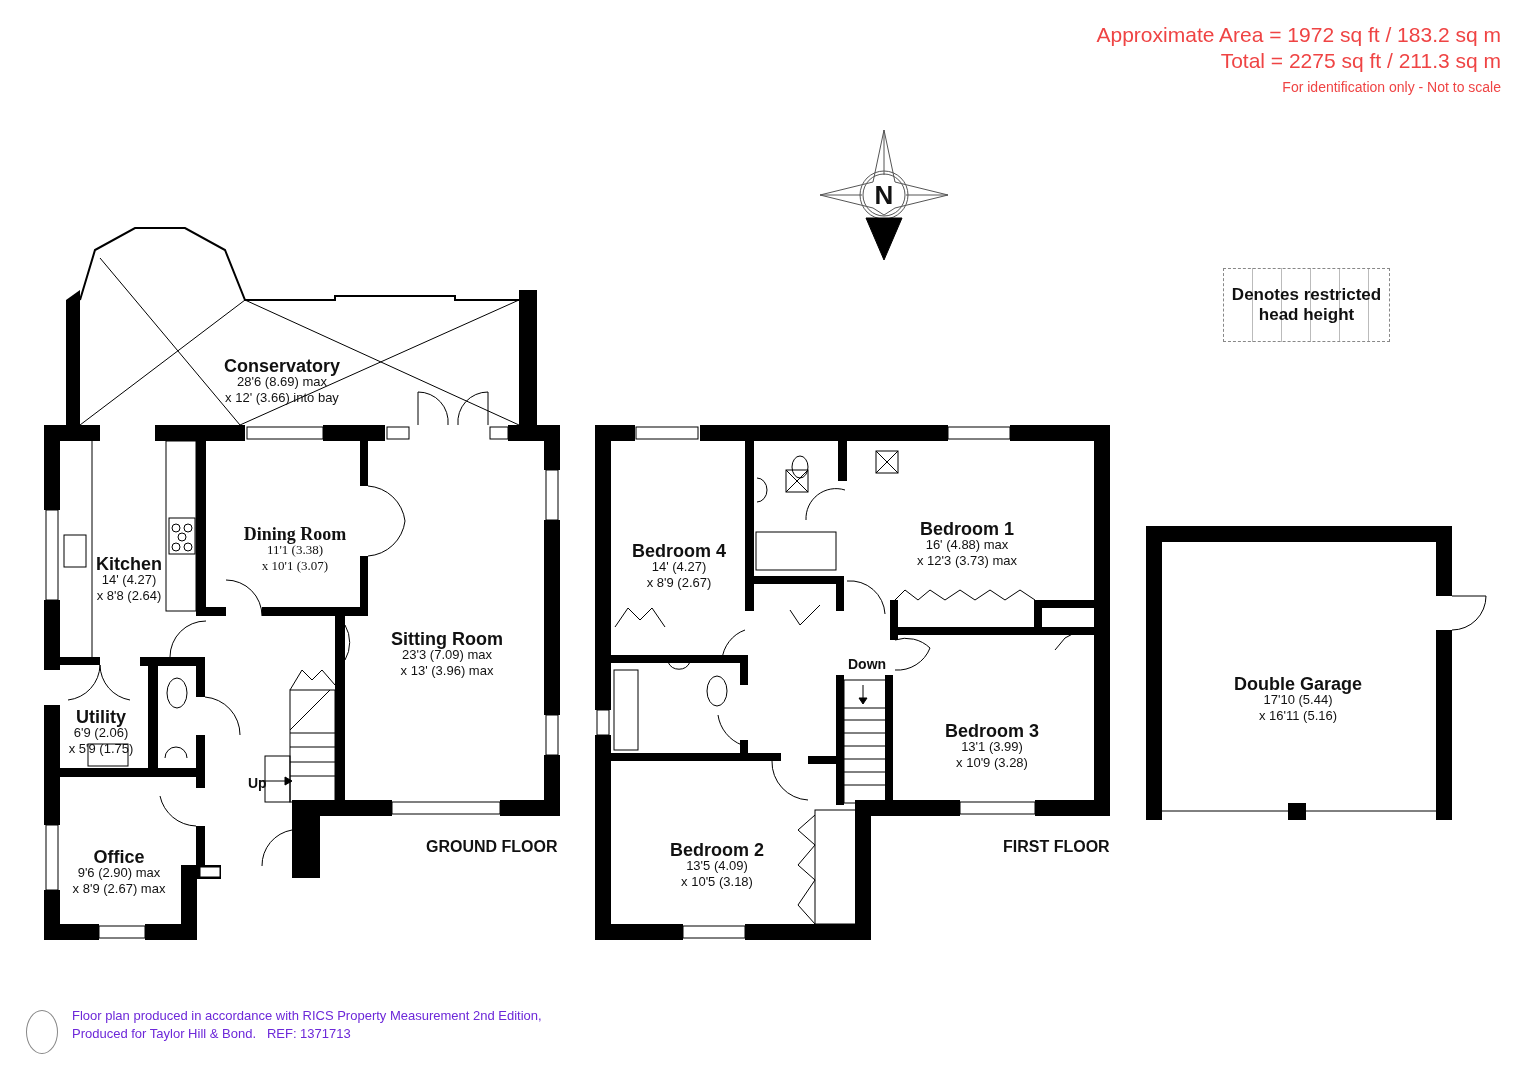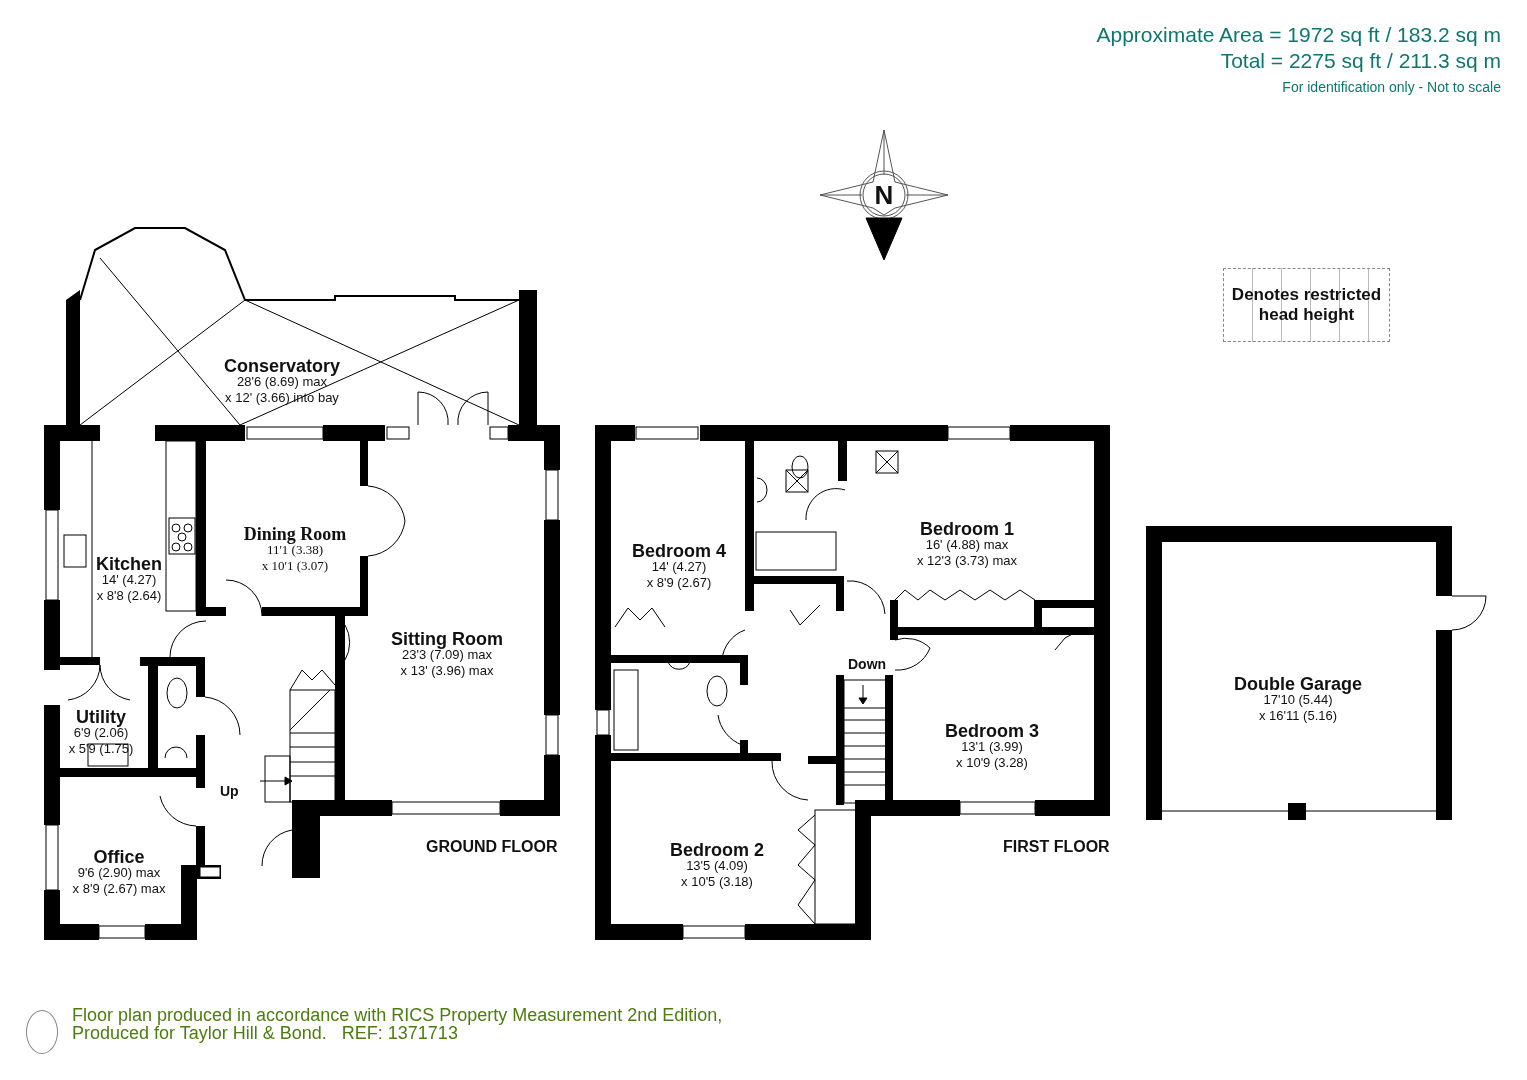--- a/index.html
+++ b/index.html
@@ -1,27 +1,27 @@
 <!DOCTYPE html>
 <html><head>
 <meta charset="utf-8">
 <style>
   html,body{margin:0;padding:0;background:#ffffff;}
   body{width:1527px;height:1080px;position:relative;overflow:hidden;font-family:"Liberation Sans",sans-serif;color:#111;}
   svg.plan{position:absolute;left:0;top:0;}
-  .area{position:absolute;right:26px;top:22px;text-align:right;line-height:26px;font-size:21px;color:#0f766e;}
+  .area{position:absolute;right:26px;top:22px;text-align:right;line-height:26px;font-size:21px;color:#ef4444;}
   .area .note{font-size:14px;line-height:22px;margin-top:2px;}
   .legend{position:absolute;left:1223px;top:268px;width:165px;height:72px;border:1px dashed #888;
     background-image:repeating-linear-gradient(90deg,transparent 0 28px,#bbb 28px 29px);
     display:flex;align-items:center;justify-content:center;text-align:center;font-weight:bold;font-size:17px;line-height:20px;}
   .lbl{position:absolute;text-align:center;font-size:13px;line-height:16px;transform:translateX(-50%);white-space:nowrap;}
   .lbl b{display:block;font-size:18px;margin-top:21px;}
   .floor{position:absolute;font-weight:bold;font-size:16px;}
   .small{position:absolute;font-weight:bold;font-size:14px;}
-  .footer{position:absolute;left:72px;top:1007px;font-size:18px;line-height:17.5px;color:#4d7c0f;}
+  .footer{position:absolute;left:72px;top:1007px;font-size:13px;line-height:17.5px;color:#6d28d9;}
   .person{position:absolute;left:26px;top:1010px;width:30px;height:42px;border:1.5px solid #888;border-radius:50%;}
 </style>
 </head>
 <body>
 
 <svg class="plan" width="1527" height="1080" viewBox="0 0 1527 1080">
   <g fill="#000">
 
     <polygon points="66,300 80,290 80,425 66,425"></polygon>
     <rect x="519" y="290" width="18" height="135"></rect>
@@ -255,21 +255,21 @@
 <div class="lbl" style="left:101px;top:688px;">
   <b>Utility</b>
   <span>6'9 (2.06)</span><br>
   <span>x 5'9 (1.75)</span>
 </div>
 <div class="lbl" style="left:119px;top:828px;">
   <b>Office</b>
   <span>9'6 (2.90) max</span><br>
   <span>x 8'9 (2.67) max</span>
 </div>
-<div class="small" style="left:220px;top:775px;margin-top:8px;">Up</div>
+<div class="small" style="left:248px;top:775px;">Up</div>
 <div class="floor" style="left:426px;top:838px;">GROUND FLOOR</div>
 
 <div class="lbl" style="left:679px;top:522px;">
   <b>Bedroom 4</b>
   <span>14' (4.27)</span><br>
   <span>x 8'9 (2.67)</span>
 </div>
 <div class="lbl" style="left:967px;top:500px;">
   <b>Bedroom 1</b>
   <span>16' (4.88) max</span><br>

